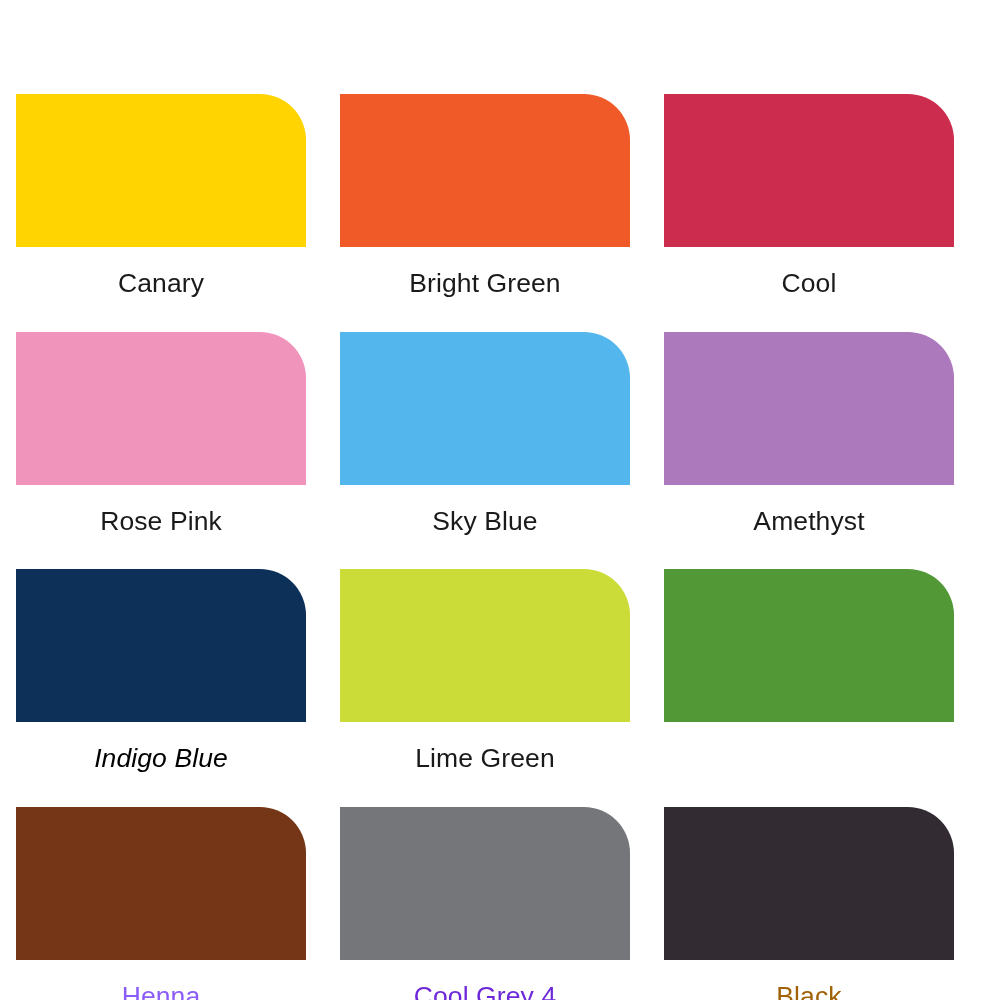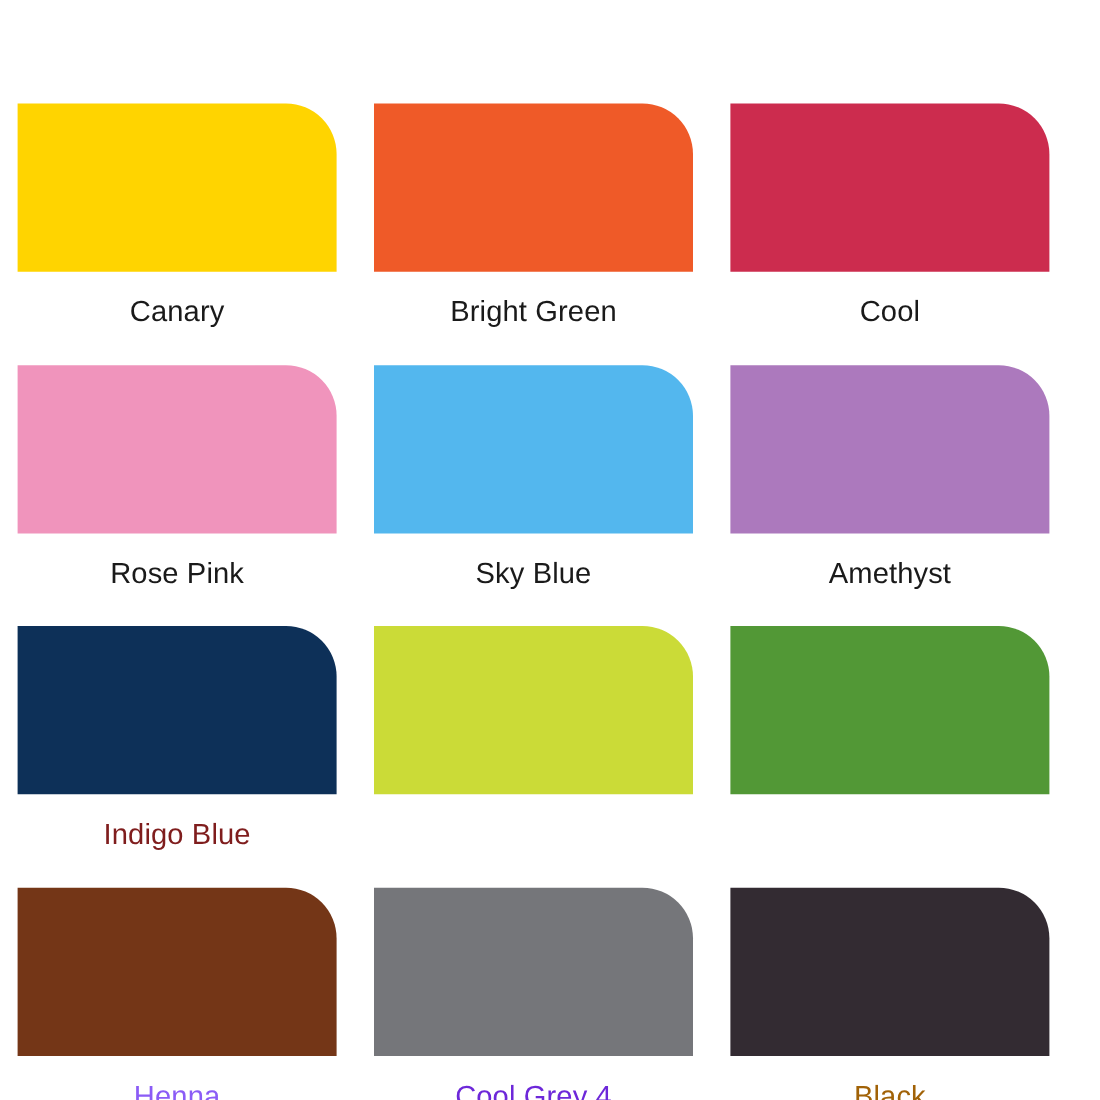--- a/index.html
+++ b/index.html
@@ -79,24 +79,25 @@
     <div class="swatch-cell">
       <div class="swatch-chip" style="background: rgb(83, 183, 238);"></div>
       <div class="swatch-label" style="color: rgb(26, 26, 26);">Sky Blue</div>
     </div>
     <div class="swatch-cell">
       <div class="swatch-chip" style="background: rgb(172, 121, 189);"></div>
       <div class="swatch-label" style="color: rgb(26, 26, 26);">Amethyst</div>
     </div>
     <div class="swatch-cell">
       <div class="swatch-chip" style="background: rgb(13, 48, 88);"></div>
-      <div class="swatch-label" style="color: #7f1d1d;">Indigo Blue</div>
+      <div class="swatch-label" style="color: #000000; font-style: italic;">Indigo Blue</div>
     </div>
     <div class="swatch-cell">
       <div class="swatch-chip" style="background: rgb(203, 219, 55);"></div>
+      <div class="swatch-label" style="color: rgb(26, 26, 26);">Lime Green</div>
     </div>
     <div class="swatch-cell">
       <div class="swatch-chip" style="background: rgb(82, 152, 54);"></div>
     </div>
     <div class="swatch-cell">
       <div class="swatch-chip" style="background: rgb(116, 54, 23);"></div>
       <div class="swatch-label" style="color: #8b5cf6;">Henna</div>
     </div>
     <div class="swatch-cell">
       <div class="swatch-chip" style="background: rgb(117, 118, 122);"></div>

